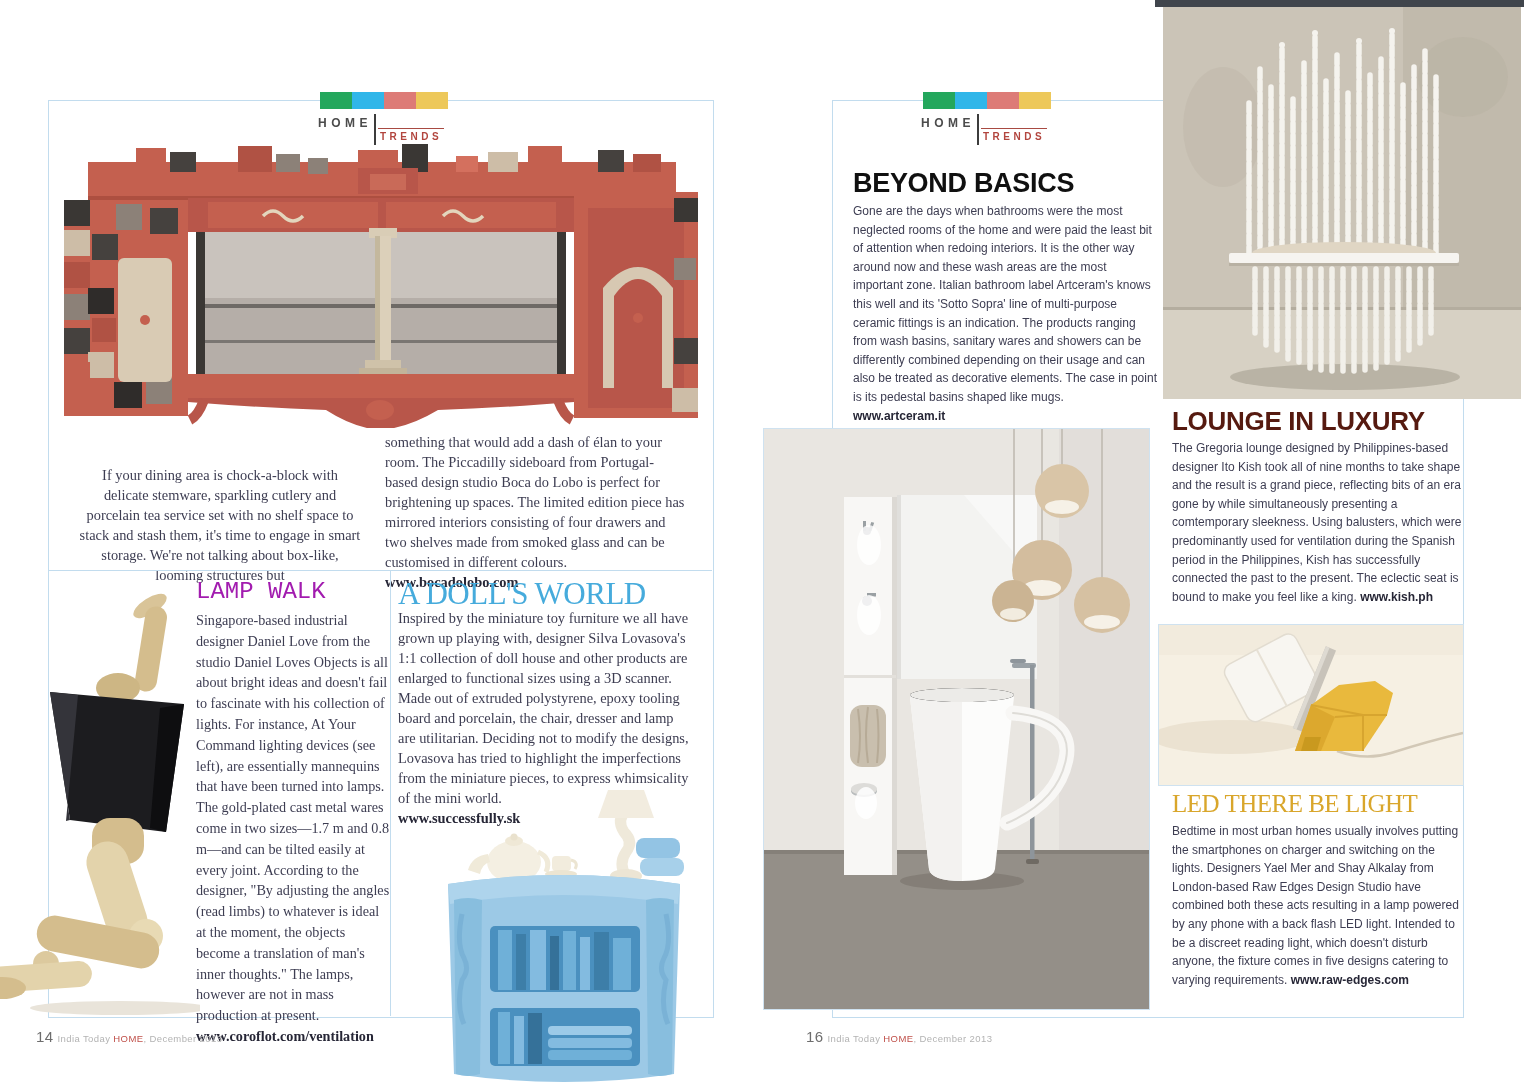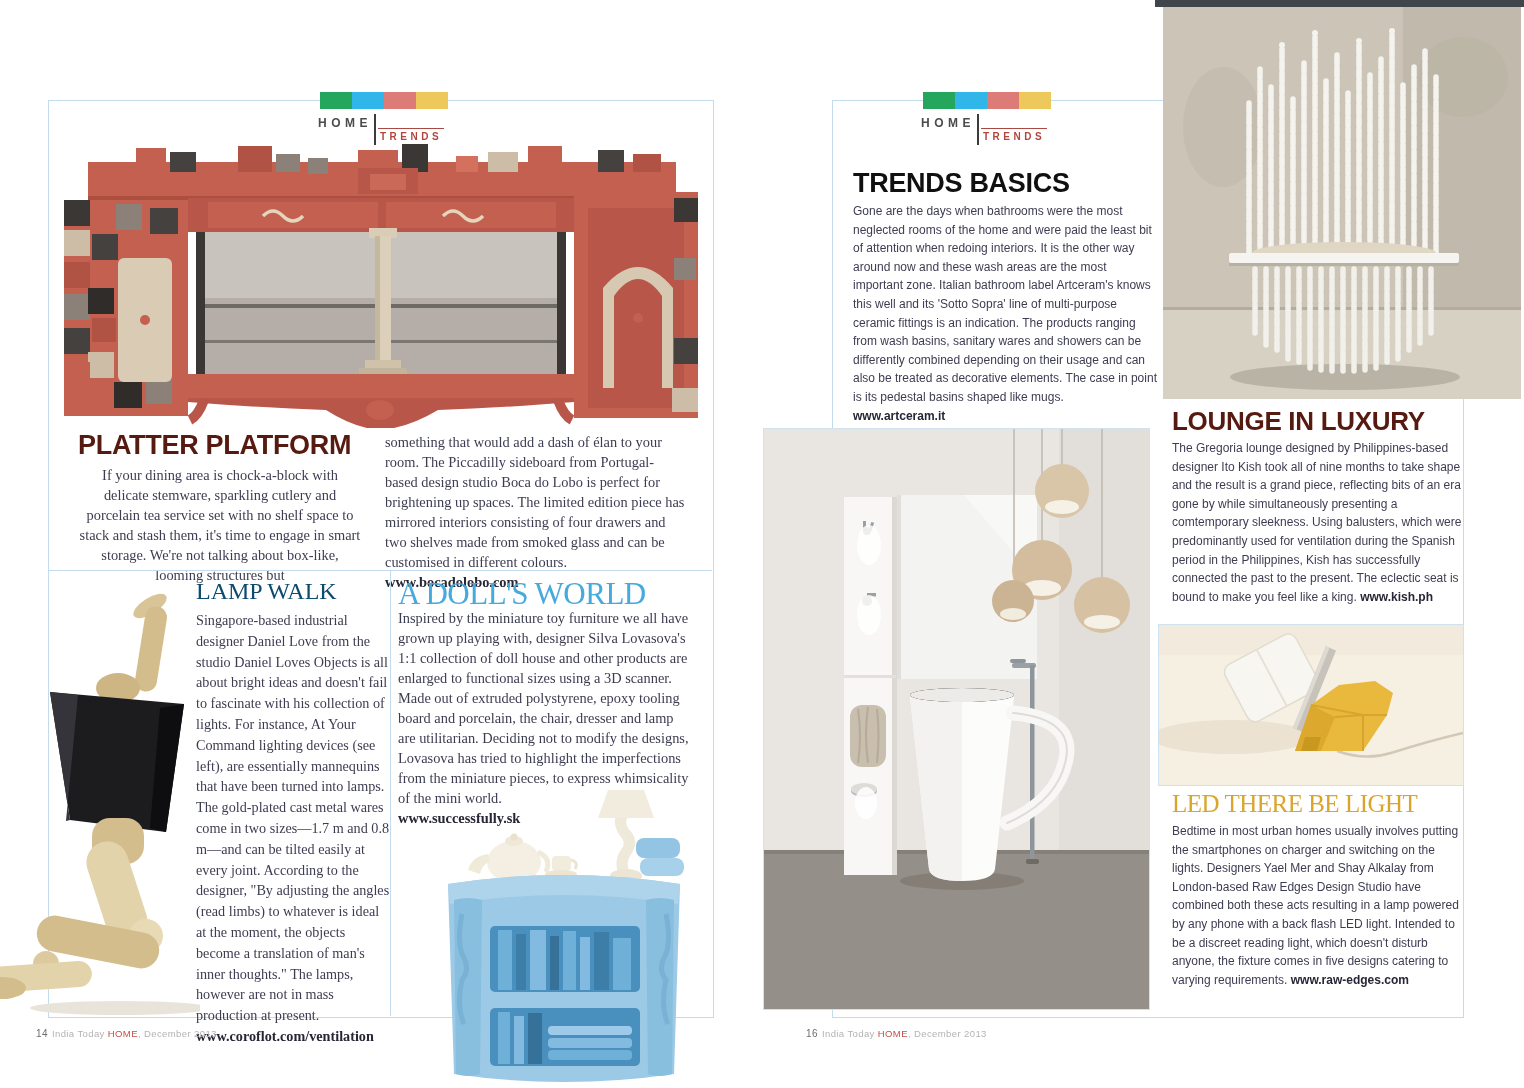--- a/index.html
+++ b/index.html
@@ -22,21 +22,21 @@
   
   .h-sans{font-family:"Liberation Sans",sans-serif;font-weight:700;letter-spacing:-0.3px;}
   .h-serif{font-family:"Liberation Serif",serif;font-weight:400;}
   
   .body{font-family:"Liberation Serif",serif;font-size:14.4px;line-height:20px;color:#3d3d52;text-align:left;}
   .body-r{font-family:Liberation Sans, sans-serif;font-size:12px;line-height:18.6px;color:#3d3d52;}
   .lnk{font-weight:bold;color:#262636;}
   .divider-h{position:absolute;background:#c2dcee;height:1px;}
   .divider-v{position:absolute;background:#c2dcee;width:1px;}
   .footer{position:absolute;font-size:9.5px;color:#b3b3b3;letter-spacing:0.4px;}
-  .footer .f-num{font-size:10px;color:#6d6d6d;margin-right:4px;}
+  .footer .f-num{font-size:15px;color:#6d6d6d;margin-right:4px;}
   .footer .f-home{color:#c0504a;}
   .photo-frame{position:absolute;border:1px solid #cfe2f0;box-sizing:border-box;}
   svg{display:block;}
 </style>
 </head>
 <body>
 
 <div id="canvas">
 
   <div class="page-box" style="left:48px;top:100px;width:664px;height:916px;"></div>
@@ -123,21 +123,20 @@
       <rect x="301" y="230" width="48" height="10" fill="#c2b49a"></rect>
 
       <rect x="130" y="236" width="386" height="26" fill="#c4604f"></rect>
       <path d="M130 260 L516 260 L516 264 Q440 270 380 272 Q350 290 322 292 Q296 290 268 272 Q206 270 130 264 Z" fill="#b8564a"></path>
       <ellipse cx="322" cy="272" rx="14" ry="10" fill="#c4604f"></ellipse>
       <path d="M146 262 q-6 16 -14 20" stroke="#b8564a" stroke-width="10" fill="none"></path>
       <path d="M500 262 q6 16 14 20" stroke="#b8564a" stroke-width="10" fill="none"></path>
     </svg>
   </div>
 
-  <div class="abs h-sans" style="left:78px;top:430px;font-size:27px;color:#561a10;">PLATTER PLATFORM</div>
   <div class="abs body" style="left:78px;top:465px;width:284px;text-align:center;">If your dining area is chock-a-block with delicate stemware, sparkling cutlery and porcelain tea service set with no shelf space to stack and stash them, it's time to engage in smart storage. We're not talking about box-like, looming structures but</div>
   <div class="abs body" style="left:385px;top:432px;width:300px;">
     <span>something that would add a dash of élan to your room. The Piccadilly sideboard from Portugal-based design studio Boca do Lobo is perfect for brightening up spaces. The limited edition piece has mirrored interiors consisting of four drawers and two shelves made from smoked glass and can be customised in different colours. </span><span class="lnk">www.bocadolobo.com</span>
   </div>
 
   <div class="divider-h" style="left:48px;top:570px;width:664px;"></div>
   <div class="divider-v" style="left:390px;top:570px;height:446px;"></div>
 
   <div class="abs" style="left:0px;top:592px;">
     <svg width="200" height="424" viewBox="0 0 200 424">
@@ -151,21 +150,21 @@
       <rect x="96" y="248" width="42" height="104" rx="21" fill="#e3d3ab" transform="rotate(-18 117 300)"></rect>
       <circle cx="146" cy="344" r="17" fill="#e8dab4"></circle>
       <rect x="36" y="332" width="124" height="36" rx="18" fill="#d4bd8d" transform="rotate(11 98 350)"></rect>
       <circle cx="46" cy="372" r="13" fill="#dcc99e"></circle>
       <rect x="-20" y="372" width="112" height="26" rx="13" fill="#e3d3ab" transform="rotate(-4 36 385)"></rect>
       <ellipse cx="2" cy="396" rx="24" ry="11" fill="#d4bd8d"></ellipse>
       <ellipse cx="120" cy="416" rx="90" ry="7" fill="#e9e4da"></ellipse>
     </svg>
   </div>
 
-  <div class="abs h-serif" style="left:196px;top:578px;font-size:24px;color:#0c4a6e;">LAMP WALK</div>
+  <div class="abs h-serif" style="left:196px;top:578px;font-size:24px;color:#a21caf;font-family:Liberation Mono, monospace;">LAMP WALK</div>
   <div class="abs body" style="left:196px;top:610px;width:194px;font-size:14.2px;line-height:20.8px;">
     <span>Singapore-based industrial designer Daniel Love from the studio Daniel Loves Objects is all about bright ideas and doesn't fail to fascinate with his collection of lights. For instance, At Your Command lighting devices (see left), are essentially mannequins that have been turned into lamps. The gold-plated cast metal wares come in two sizes—1.7 m and 0.8 m—and can be tilted easily at every joint. According to the designer, "By adjusting the angles (read limbs) to whatever is ideal at the moment, the objects become a translation of man's inner thoughts." The lamps, however are not in mass production at present. </span><br>
     <span class="lnk">www.coroflot.com/ventilation</span>
   </div>
 
   <div class="abs h-serif" style="left:398px;top:576px;font-size:31px;color:#46abdc;letter-spacing:-0.5px;">A DOLL'S WORLD</div>
   <div class="abs body" style="left:398px;top:608px;width:296px;">
     <span>Inspired by the miniature toy furniture we all have grown up playing with, designer Silva Lovasova's 1:1 collection of doll house and other products are enlarged to functional sizes using a 3D scanner. Made out of extruded polystyrene, epoxy tooling board and porcelain, the chair, dresser and lamp are utilitarian. Deciding not to modify the designs, Lovasova has tried to highlight the imperfections from the miniature pieces, to express whimsicality of the mini world. </span><br>
     <span class="lnk">www.successfully.sk</span>
   </div>
@@ -227,21 +226,21 @@
     <div class="sq sq-red"></div>
     <div class="sq sq-yellow"></div>
   </div>
   <div class="ht" style="left:921px;top:114px;">
     <span class="ht-home">HOME</span>
     <span class="ht-vline"></span>
     <span class="ht-hline"></span>
     <span class="ht-trends">TRENDS</span>
   </div>
 
-  <div class="abs h-sans" style="left:853px;top:168px;font-size:27px;color:#101010;">TRENDS BASICS</div>
+  <div class="abs h-sans" style="left:853px;top:168px;font-size:27px;color:#101010;">BEYOND BASICS</div>
   <div class="abs body-r" style="left:853px;top:202px;width:306px;">
     <span>Gone are the days when bathrooms were the most neglected rooms of the home and were paid the least bit of attention when redoing interiors. It is the other way around now and these wash areas are the most important zone. Italian bathroom label Artceram's knows this well and its 'Sotto Sopra' line of multi-purpose ceramic fittings is an indication. The products ranging from wash basins, sanitary wares and showers can be differently combined depending on their usage and can also be treated as decorative elements. The case in point is its pedestal basins shaped like mugs. </span><span class="lnk">www.artceram.it</span>
   </div>
 
   <div class="abs" style="left:1155px;top:0;width:369px;height:7px;background:#40454c;"></div>
 
   <div class="abs" style="left:1163px;top:7px;">
     <svg width="358" height="392" viewBox="0 0 358 392">
       <rect width="358" height="392" fill="#cbc4b7"></rect>
       <rect x="240" width="118" height="392" fill="#c1baac"></rect>

